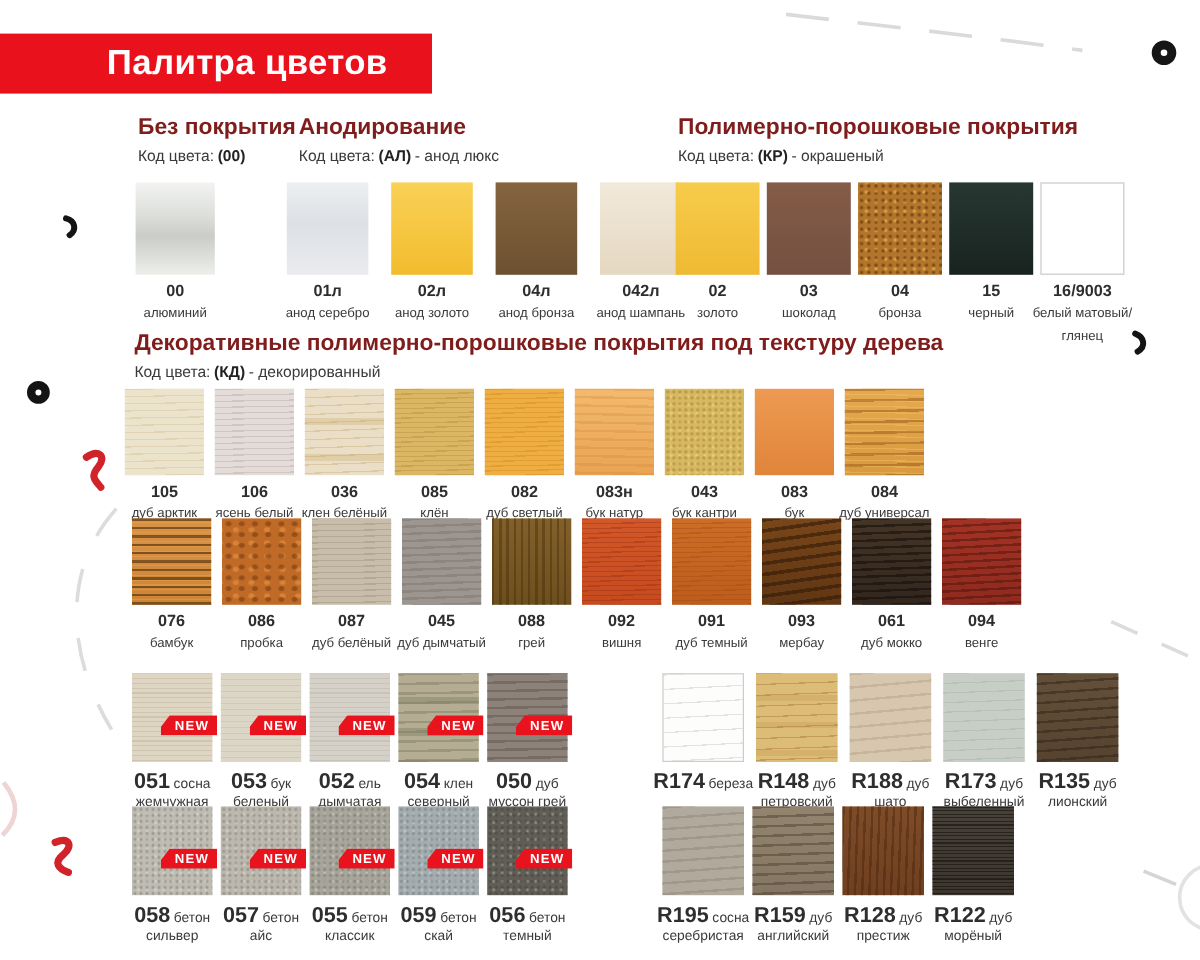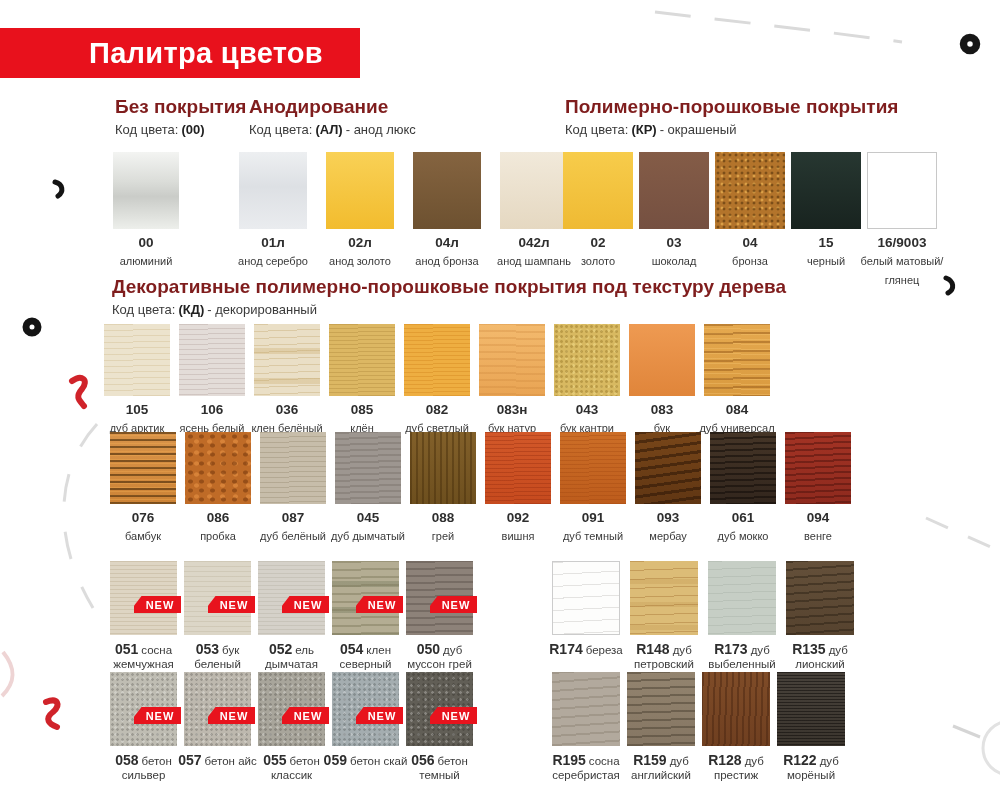--- a/index.html
+++ b/index.html
@@ -22,21 +22,21 @@
   .sec-sub{font-size:13px;color:#3a3a3a;margin-top:4px}
   .sec-sub b{margin:0 3px;color:#222}
   
   .row{position:absolute;display:flex}
   .sw{position:relative;display:block;text-align:center}
   .chip{width:100%;box-sizing:border-box}
   .lbl{margin-top:6px;text-align:center;line-height:1.18;color:#3a3a3a}
   .code{display:block;font-weight:700;font-size:13.5px;color:#2e2e2e}
   .nm{font-size:11px}
   .lbl2{margin-top:6px;text-align:center;line-height:1.2;font-size:11.5px;color:#3a3a3a}
-  .lbl2 b{font-size:14px;color:#2e2e2e;margin-right:3px}
+  .lbl2 b{font-size:18px;color:#2e2e2e;margin-right:3px}
 
   .g-noc{left:113px;top:152px;gap:7px}
   .g-noc .sw{width:66px}
   .g-noc .chip{height:77px}
   .g-noc .lbl{width:88px;margin-left:-11px}
 
   .g-ano{left:239px;top:152px;gap:19px}
   .g-ano .sw{width:68px}
   .g-ano .chip{height:77px}
   .g-ano .lbl{width:86px;margin-left:-9px}
@@ -318,20 +318,24 @@
 <div class="row g-r1">
   <div class="sw">
     <div class="chip r174"></div>
     <div class="lbl2"><b>R174</b><span>береза</span></div>
   </div>
   <div class="sw">
     <div class="chip r148"></div>
     <div class="lbl2"><b>R148</b><span>дуб петровский</span></div>
   </div>
   <div class="sw">
+    <div class="chip r188"></div>
+    <div class="lbl2"><b>R188</b><span>дуб шато</span></div>
+  </div>
+  <div class="sw">
     <div class="chip r173"></div>
     <div class="lbl2"><b>R173</b><span>дуб выбеленный</span></div>
   </div>
   <div class="sw">
     <div class="chip r135"></div>
     <div class="lbl2"><b>R135</b><span>дуб лионский</span></div>
   </div>
 </div>
 
 <div class="row g-n2">

